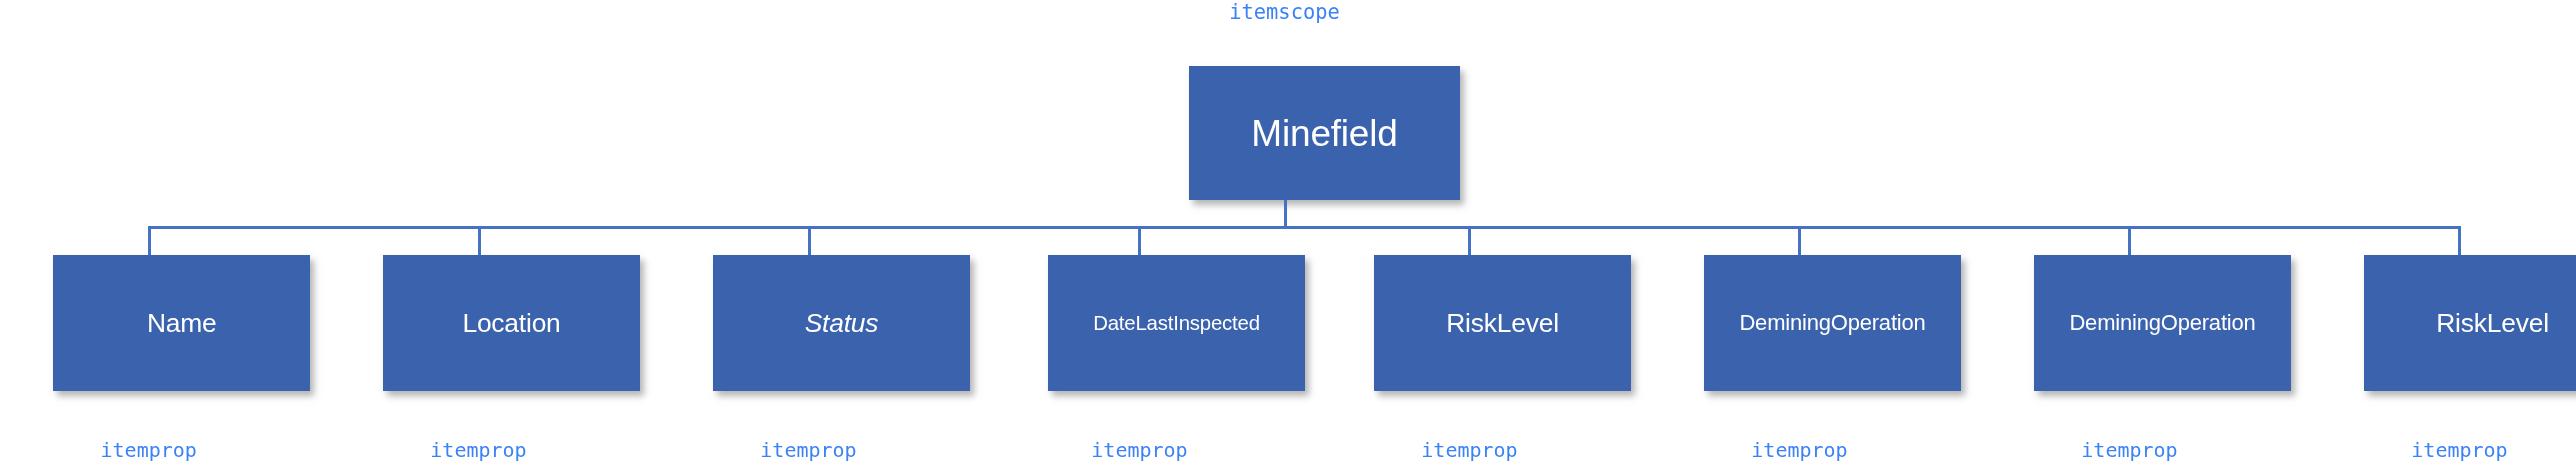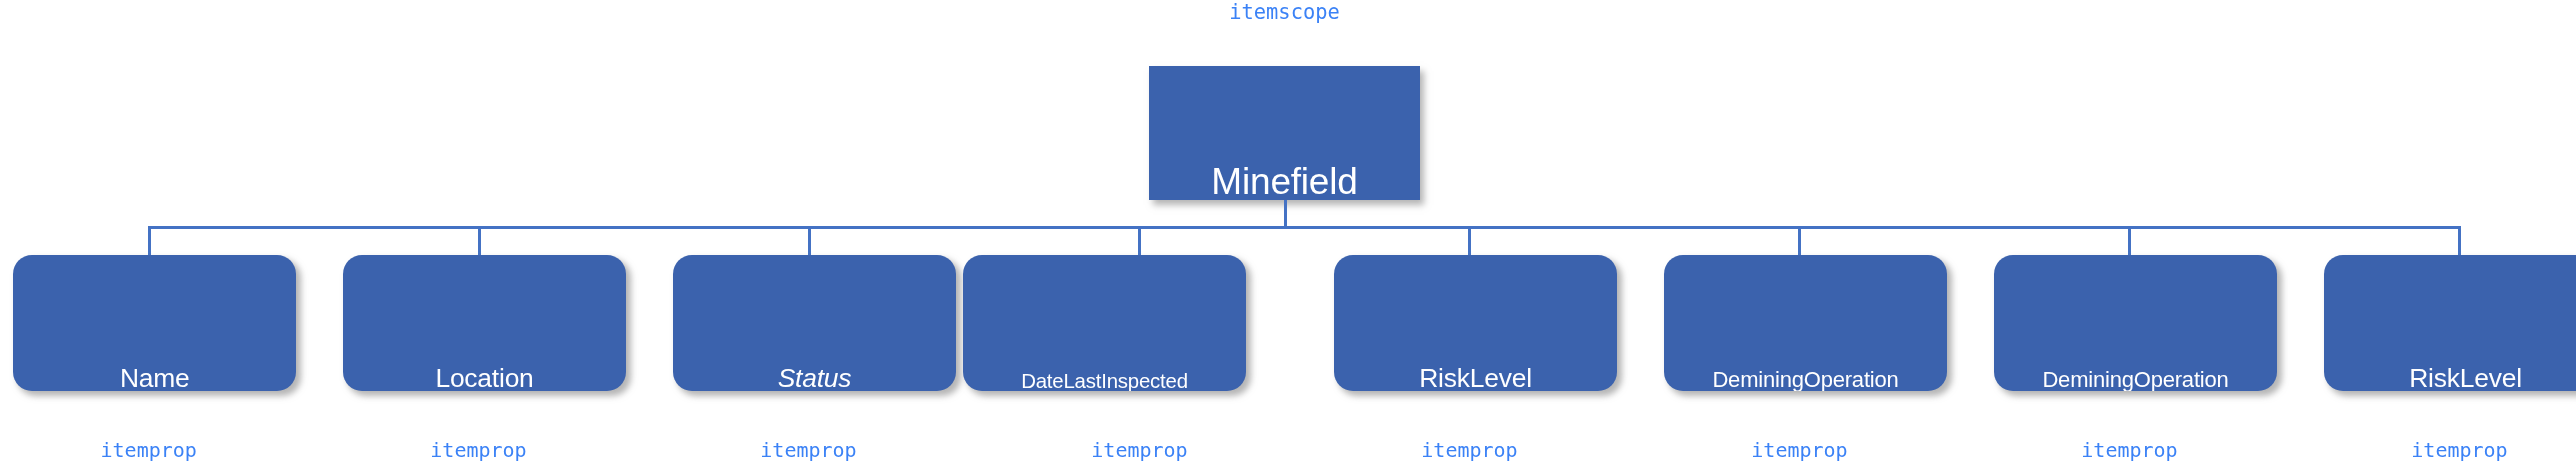--- a/index.html
+++ b/index.html
@@ -21,23 +21,24 @@
     background: #ffffff;
   }
 
   
   .node {
     position: absolute;
     box-sizing: border-box;
     background: #3b62ad;
     box-shadow: 4.2px 4.8px 6.6px rgba(120,120,120,0.55);
     display: flex;
-    align-items: flex-end;
+    align-items: center;
     justify-content: center;
     overflow: hidden;
+    margin-left: 40px;
   }
   .node-label {
     color: #ffffff;
     font-family: "Liberation Sans", sans-serif;
     font-weight: 400;
     line-height: 1;
     white-space: nowrap;
     text-align: center;
     letter-spacing: -0.2px;
   }
@@ -49,35 +50,34 @@
     width: 271px;
     height: 134px;
   }
   #root-node .node-label {
     font-size: 37px;
   }
 
   
   .child-node {
     top: 255px;
-    width: 283px;
+    width: 257px;
     height: 136px;
-    border-radius: 19px;
   }
   .child-node .node-label {
     font-size: 26.4px;
   }
   
   .child-node.fit-md .node-label { font-size: 22px; }
   .child-node.fit-sm .node-label { font-size: 20.4px; }
 
   .child-0 { left: 13.2px; }
   .child-1 { left: 343px; }
   .child-2 { left: 673px; font-style: italic; }
-  .child-3 { left: 963px; }
+  .child-3 { left: 1008px; }
   .child-4 { left: 1334px; }
   .child-5 { left: 1664px; }
   .child-6 { left: 1994px; }
   .child-7 { left: 2324px; }
 
   
   .conn {
     position: absolute;
     background: #4472c4;
   }

